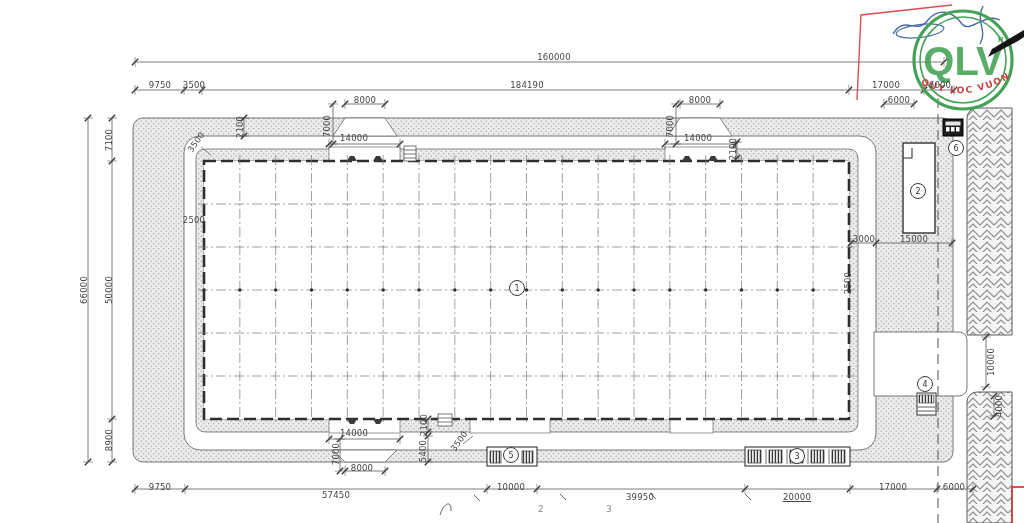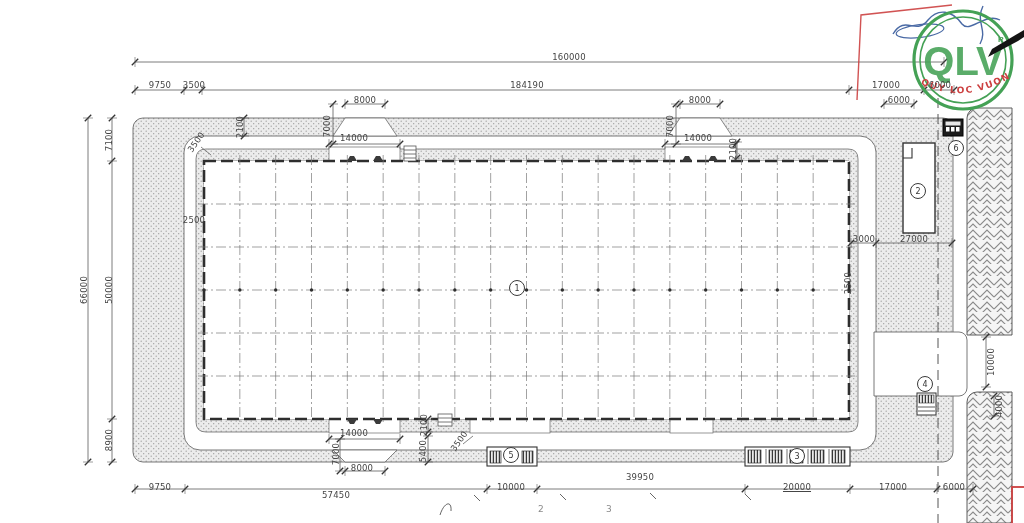--- a/index.html
+++ b/index.html
@@ -327,21 +327,21 @@
     <text font-size="9" font-weight="bold" fill="#cc4040" letter-spacing="1.5">
       <textPath href="#arcP" startOffset="4">QUY LOC VUONG</textPath>
     </text>
     <polygon points="988,57 1018,41 1024,37 1024,30 992,49" fill="#141414"></polygon>
   </g>
 
   <rect x="1012" y="487" width="40" height="44" fill="none" stroke="#cc4040" stroke-width="1.8"></rect>
 </svg>
 
 <div id="label-layer">
-      <span class="dim" style="left: 569px; top: 57px;">160000</span>
+      <span class="dim" style="left: 554px; top: 57px;">160000</span>
       <span class="dim" style="left: 160px; top: 85px;">9750</span>
       <span class="dim" style="left: 194px; top: 85px;">3500</span>
       <span class="dim" style="left: 527px; top: 85px;">184190</span>
       <span class="dim" style="left: 886px; top: 85px;">17000</span>
       <span class="dim" style="left: 940px; top: 85px;">6000</span>
       <span class="dim" style="left: 899px; top: 100px;">6000</span>
       <span class="dim" style="left: 365px; top: 100px;">8000</span>
       <span class="dim" style="left: 700px; top: 100px;">8000</span>
       <span class="dim" style="left: 354px; top: 138px;">14000</span>
       <span class="dim" style="left: 698px; top: 138px;">14000</span>
@@ -349,35 +349,35 @@
       <span class="dim" style="left: 670px; top: 126px; transform: translate(-50%, -50%) rotate(-90deg);">7000</span>
       <span class="dim" style="left: 240px; top: 127px; transform: translate(-50%, -50%) rotate(-90deg);">2100</span>
       <span class="dim" style="left: 733px; top: 149px; transform: translate(-50%, -50%) rotate(-90deg);">2100</span>
       <span class="dim" style="left: 196px; top: 142px; transform: translate(-50%, -50%) rotate(-55deg);">3500</span>
       <span class="dim" style="left: 84px; top: 290px; transform: translate(-50%, -50%) rotate(-90deg);">66000</span>
       <span class="dim" style="left: 109px; top: 140px; transform: translate(-50%, -50%) rotate(-90deg);">7100</span>
       <span class="dim" style="left: 109px; top: 290px; transform: translate(-50%, -50%) rotate(-90deg);">50000</span>
       <span class="dim" style="left: 109px; top: 440px; transform: translate(-50%, -50%) rotate(-90deg);">8900</span>
       <span class="dim" style="left: 194px; top: 220px;">2500</span>
       <span class="dim" style="left: 864px; top: 239px;">3000</span>
-      <span class="dim" style="left: 914px; top: 239px;">27000</span>
+      <span class="dim" style="left: 914px; top: 239px;">15000</span>
       <span class="dim" style="left: 848px; top: 283px; transform: translate(-50%, -50%) rotate(-90deg);">2500</span>
       <span class="dim" style="left: 991px; top: 362px; transform: translate(-50%, -50%) rotate(-90deg);">10000</span>
       <span class="dim" style="left: 999px; top: 406px; transform: translate(-50%, -50%) rotate(-90deg);">4000</span>
       <span class="dim" style="left: 424px; top: 425px; transform: translate(-50%, -50%) rotate(-90deg);">2100</span>
       <span class="dim" style="left: 354px; top: 433px;">14000</span>
       <span class="dim" style="left: 336px; top: 454px; transform: translate(-50%, -50%) rotate(-90deg);">7000</span>
       <span class="dim" style="left: 459px; top: 441px; transform: translate(-50%, -50%) rotate(-55deg);">3500</span>
       <span class="dim" style="left: 423px; top: 451px; transform: translate(-50%, -50%) rotate(-90deg);">5400</span>
       <span class="dim" style="left: 362px; top: 468px;">8000</span>
       <span class="dim" style="left: 160px; top: 487px;">9750</span>
       <span class="dim" style="left: 336px; top: 495px;">57450</span>
       <span class="dim" style="left: 511px; top: 487px;">10000</span>
-      <span class="dim" style="left: 640px; top: 477px;">39950</span>
-      <span class="dim" style="left: 797px; top: 487px; text-decoration: underline;">20000</span>
+      <span class="dim" style="left: 640px; top: 497px;">39950</span>
+      <span class="dim" style="left: 797px; top: 497px; text-decoration: underline;">20000</span>
       <span class="dim" style="left: 893px; top: 487px;">17000</span>
       <span class="dim" style="left: 954px; top: 487px;">6000</span>
       <span class="dim faint" style="left: 541px; top: 509px;">2</span>
       <span class="dim faint" style="left: 609px; top: 509px;">3</span>
       <div class="balloon" style="left: 517px; top: 288px;">1</div>
       <div class="balloon" style="left: 918px; top: 191px;">2</div>
       <div class="balloon" style="left: 797px; top: 456px;">3</div>
       <div class="balloon" style="left: 925px; top: 384px;">4</div>
       <div class="balloon" style="left: 511px; top: 455px;">5</div>
       <div class="balloon" style="left: 956px; top: 148px;">6</div>

